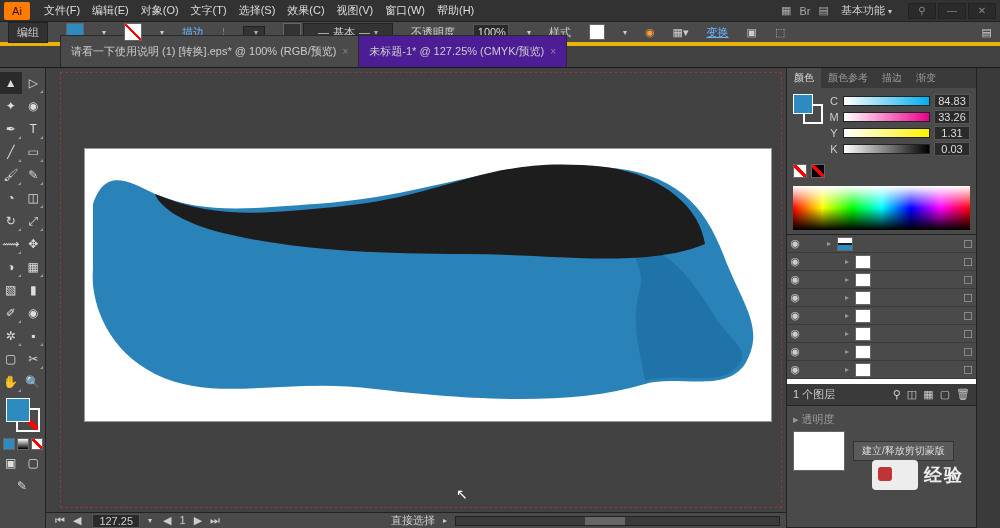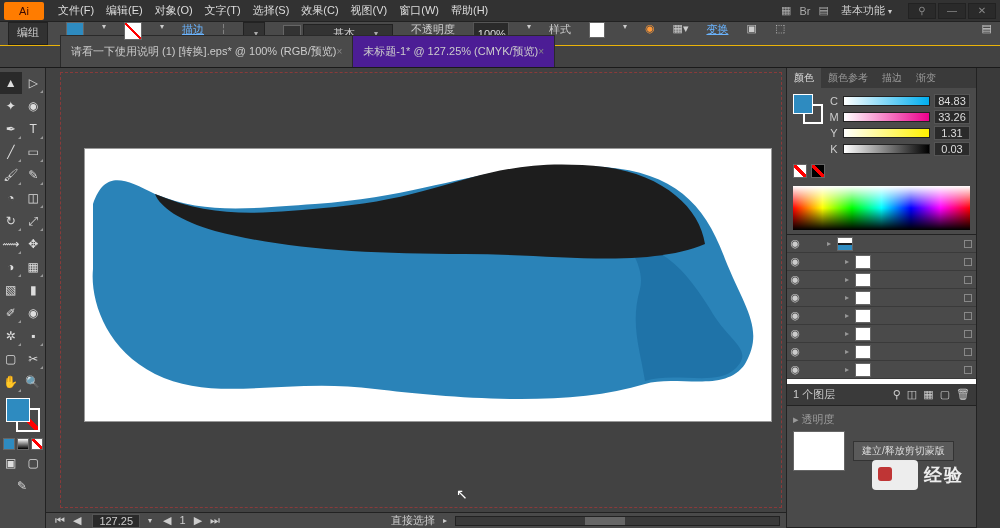--- a/index.html
+++ b/index.html
@@ -1,40 +1,40 @@
 <!DOCTYPE html>
 <html><head>
 <meta charset="utf-8">
 <style>
 *{box-sizing:border-box;margin:0;padding:0;font-family:"Microsoft YaHei",Arial,sans-serif;font-size:11px;color:#ccc;user-select:none}
 body{width:1000px;height:528px;background:#323232;overflow:hidden;position:relative}
 .row{display:flex;align-items:center}
 
 .menubar{height:22px;background:#323232;border-bottom:1px solid #222;display:flex;align-items:center;padding:0 4px}
-.ai-logo{width:40px;height:18px;background:#ff7c00;color:#3a0a00;display:flex;align-items:center;justify-content:center;font-weight:normal;border-radius:2px;margin-right:8px}
+.ai-logo{width:26px;height:18px;background:#ff7c00;color:#3a0a00;display:flex;align-items:center;justify-content:center;font-weight:normal;border-radius:2px;margin-right:8px}
 .menu-item{padding:2px 6px;color:#ddd;cursor:default}
 .menubar .spacer{flex:1}
 .menubar .icons span{margin:0 4px;color:#aaa}
 .workspace{padding:2px 8px;color:#ccc}
 .ctrl-icons{display:flex;gap:2px;margin-left:8px}
 .ctrl-icons div{width:28px;height:16px;background:#2a2a2a;border:1px solid #222;display:flex;align-items:center;justify-content:center;color:#888;font-size:10px}
 
-.controlbar{height:24px;background:#4a4a4a;border-bottom:1px solid #eab308;display:flex;padding:0 8px;gap:18px}
+.controlbar{height:24px;background:#4a4a4a;border-bottom:4px solid #eab308;display:flex;align-items:center;padding:0 8px;gap:18px}
 .mode-label{background:#323232;padding:2px 8px;border:1px solid #222}
 .swatch{width:18px;height:18px;border:1px solid #666}
 .swatch.fill{background:#2e8bc0}
 .swatch.none{background:#fff;position:relative}
 .swatch.none::after{content:"";position:absolute;left:0;top:0;right:0;bottom:0;background:linear-gradient(45deg,transparent 45%,red 45%,red 55%,transparent 55%)}
 .link-txt{color:#6ab4ff;text-decoration:underline}
 .pill{background:#333;border:1px solid #222;padding:1px 6px;display:flex;align-items:center;gap:4px}
 .pill .arr{font-size:8px;color:#aaa}
 .opa-input{width:36px;background:#2a2a2a;border:1px solid #555;color:#ddd;text-align:right;padding:1px 2px}
 
 .tabstrip{height:22px;background:#424242;border-bottom:1px solid #1a1a1a;display:flex;align-items:flex-end;padding-left:60px}
-.doc-tab{padding:8px 10px;background:#4a4a4a;border:1px solid #2a2a2a;border-bottom:none;color:#ccc;margin-right:-1px;display:flex;align-items:center;}
+.doc-tab{padding:8px 10px;background:#4a4a4a;border:1px solid #2a2a2a;border-bottom:none;color:#ccc;margin-right:-1px;display:flex;align-items:center;gap:6px}
 .doc-tab.active{background:#4c1d95;color:#fff}
 .doc-tab .x{color:#888;font-size:10px}
 
 .main{display:flex;height:calc(100% - 68px)}
 .toolbox{width:46px;background:#4a4a4a;border-right:1px solid #222;display:flex;flex-direction:column;padding:4px 0}
 .tool-row{display:flex}
 .tool{width:22px;height:22px;display:flex;align-items:center;justify-content:center;margin:0 1px 1px 0;color:#ddd;font-size:12px;position:relative}
 .tool.sel{background:#2a2a2a}
 .tool .tri{position:absolute;right:1px;bottom:1px;width:0;height:0;border-left:3px solid transparent;border-bottom:3px solid #999}
 .fillstroke{margin:4px auto;width:34px;height:34px;position:relative}

